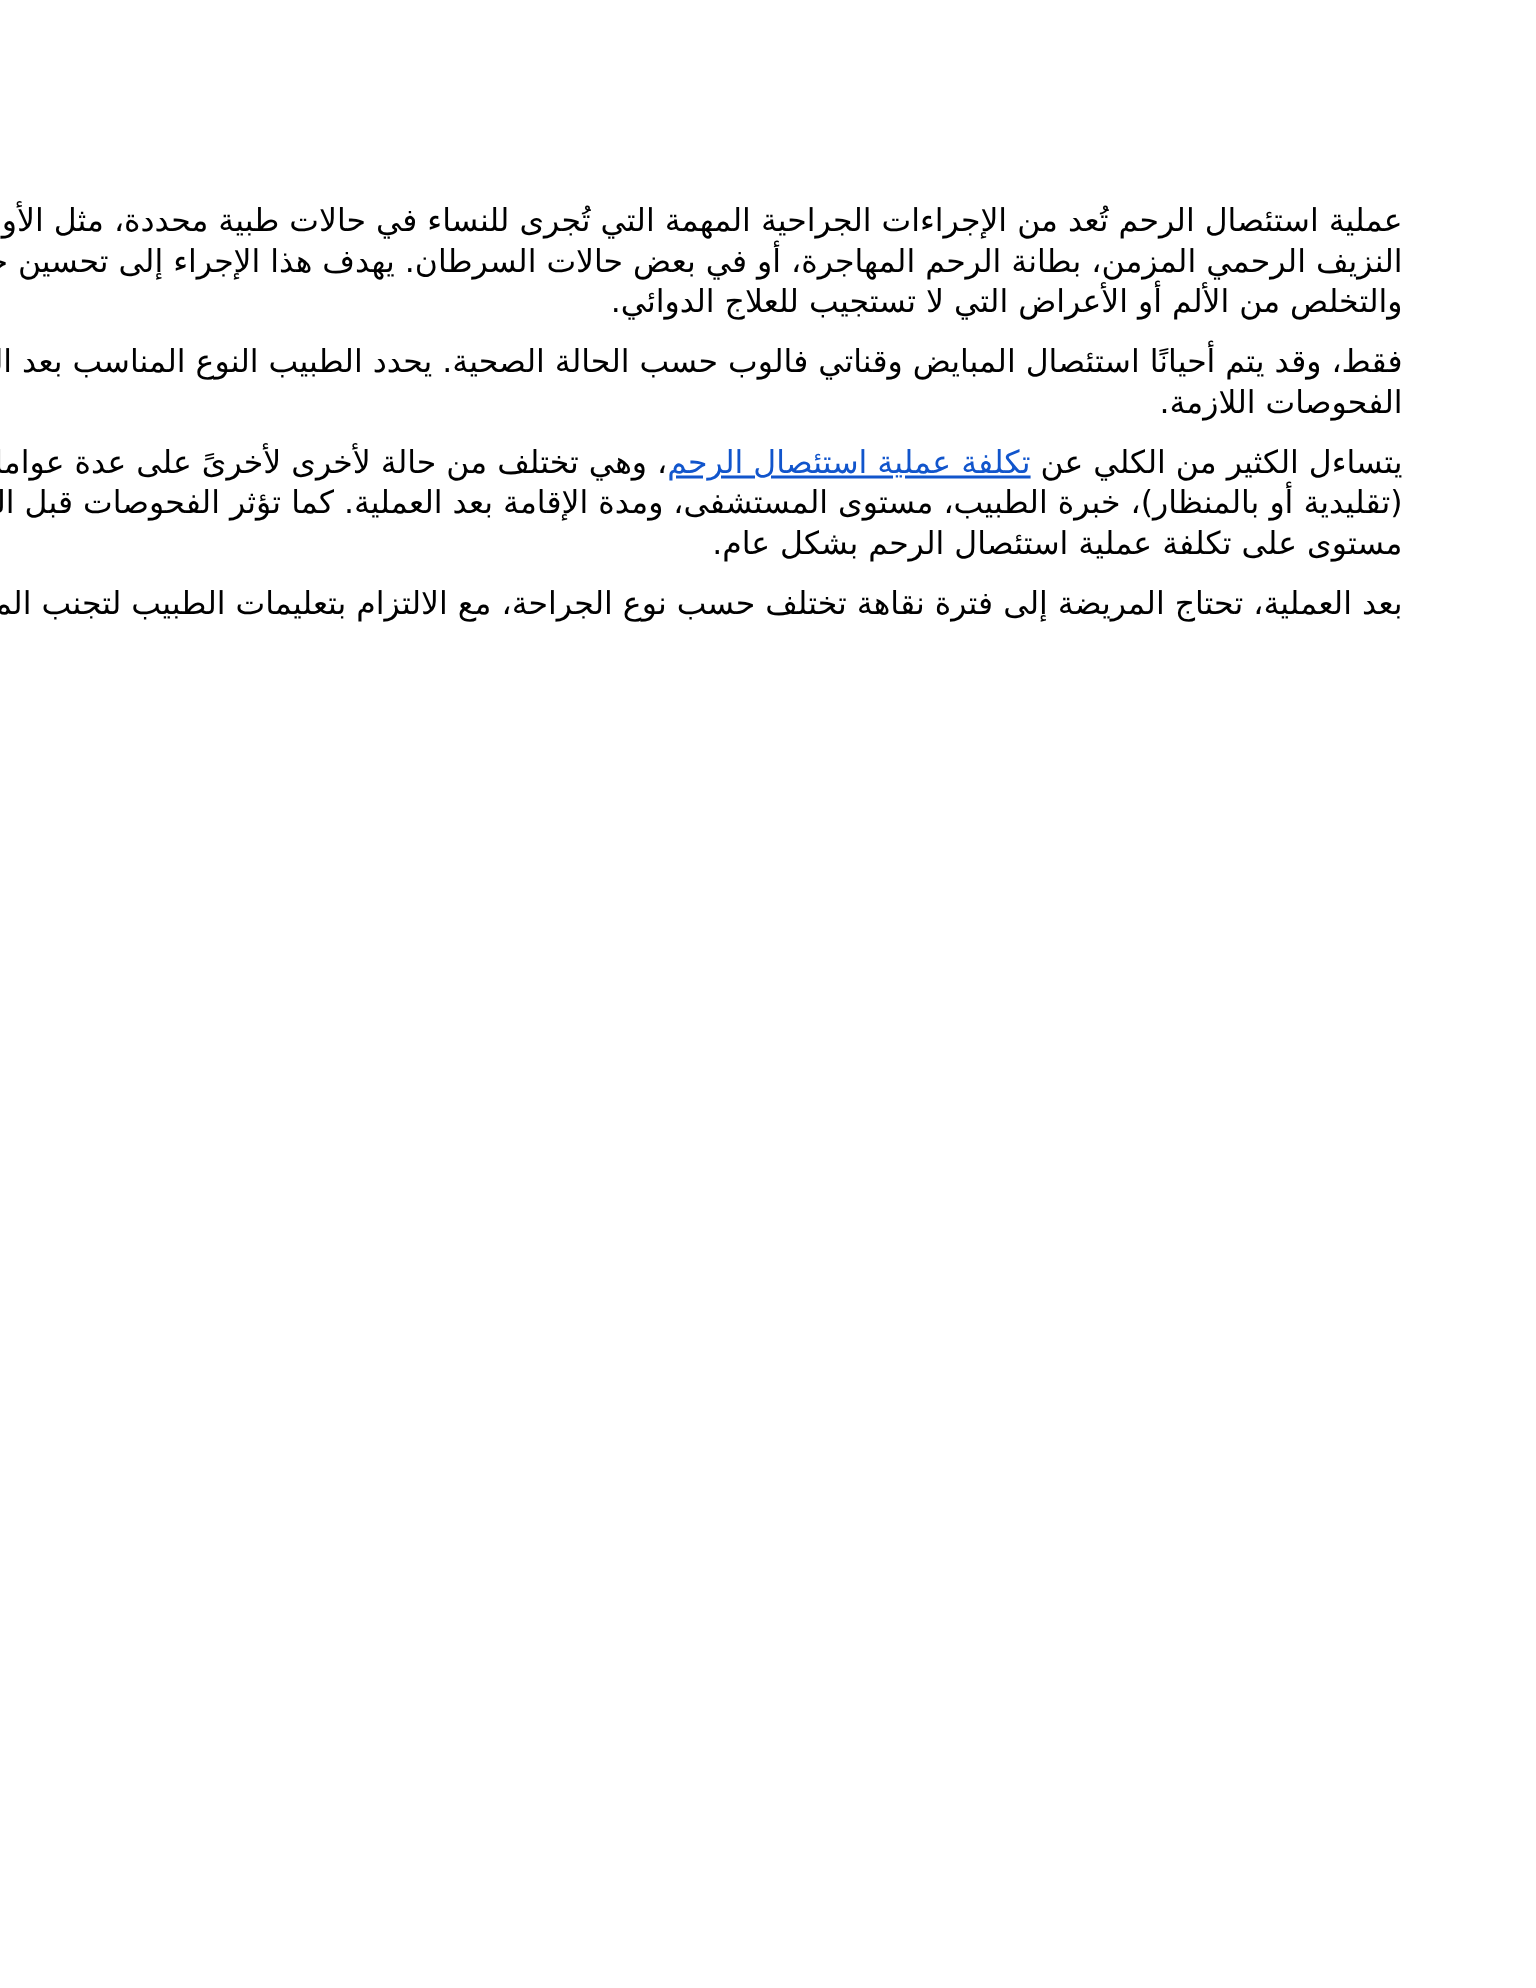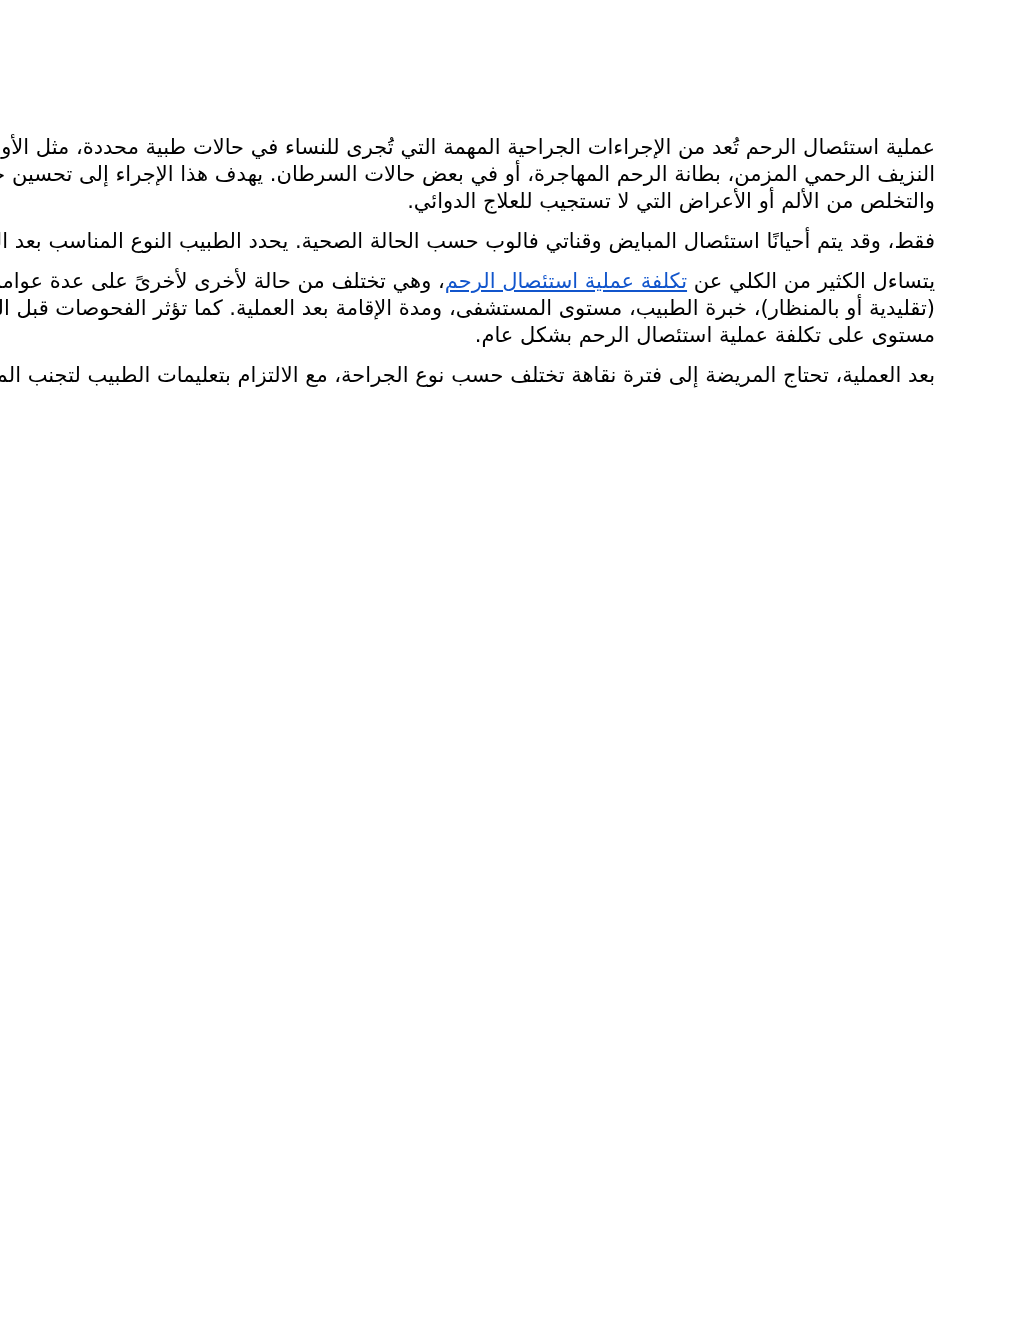--- a/index.html
+++ b/index.html
@@ -48,20 +48,21 @@
   <div class="doc" dir="rtl">
 
     <p class="para">
       <span class="line">عملية استئصال الرحم تُعد من الإجراءات الجراحية المهمة التي تُجرى للنساء في حالات طبية محددة، مثل الأورام الليفية الشديدة،</span>
       <span class="line">النزيف الرحمي المزمن، بطانة الرحم المهاجرة، أو في بعض حالات السرطان. يهدف هذا الإجراء إلى تحسين جودة حياة المريضة</span>
       <span class="line">والتخلص من الألم أو الأعراض التي لا تستجيب للعلاج الدوائي.</span>
     </p>
 
     <p class="para">
       <span class="line">فقط، وقد يتم أحيانًا استئصال المبايض وقناتي فالوب حسب الحالة الصحية. يحدد الطبيب النوع المناسب بعد الفحص الدقيق وإجراء</span>
+      <span class="line">الفحوصات اللازمة.</span>
     </p>
 
     <p class="para">
       <span class="line"><span>يتساءل الكثير من الكلي عن </span><a href="#" class="doc-link">تكلفة عملية استئصال الرحم</a><span>، وهي تختلف من حالة لأخرى لأخرىً على عدة عوامل، مثل نوع الجراحة</span></span>
       <span class="line">(تقليدية أو بالمنظار)، خبرة الطبيب، مستوى المستشفى، ومدة الإقامة بعد العملية. كما تؤثر الفحوصات قبل الجراحة والرعاية الطبية</span>
       <span class="line">مستوى على تكلفة عملية استئصال الرحم بشكل عام.</span>
     </p>
 
     <p class="para">
       <span class="line">بعد العملية، تحتاج المريضة إلى فترة نقاهة تختلف حسب نوع الجراحة، مع الالتزام بتعليمات الطبيب لتجنب المضاعفات. في النهاية،</span>

